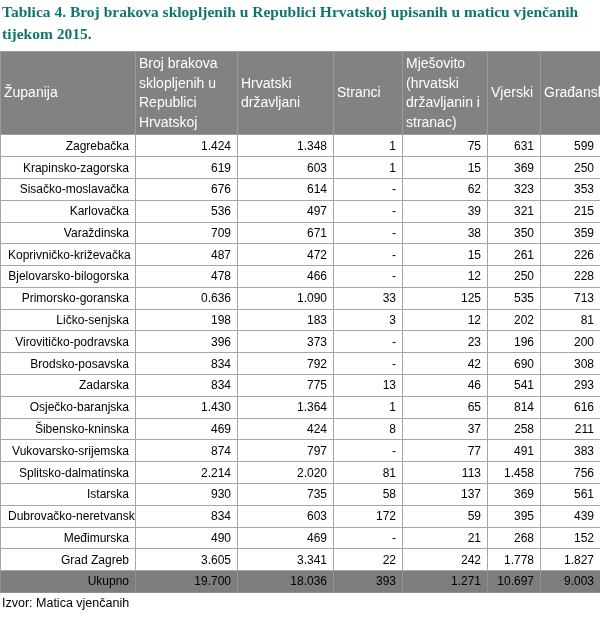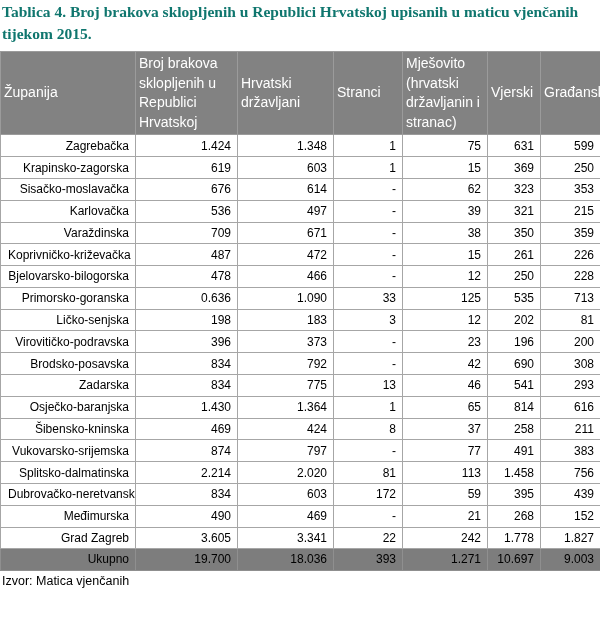--- a/index.html
+++ b/index.html
@@ -240,20 +240,29 @@
       <tr>
         <td class="label">Splitsko-dalmatinska</td>
         <td class="num">2.214</td>
         <td class="num">2.020</td>
         <td class="num">81</td>
         <td class="num">113</td>
         <td class="num">1.458</td>
         <td class="num">756</td>
       </tr>
       <tr>
+        <td class="label">Istarska</td>
+        <td class="num">930</td>
+        <td class="num">735</td>
+        <td class="num">58</td>
+        <td class="num">137</td>
+        <td class="num">369</td>
+        <td class="num">561</td>
+      </tr>
+      <tr>
         <td class="label">Dubrovačko-neretvanska</td>
         <td class="num">834</td>
         <td class="num">603</td>
         <td class="num">172</td>
         <td class="num">59</td>
         <td class="num">395</td>
         <td class="num">439</td>
       </tr>
       <tr>
         <td class="label">Međimurska</td>

